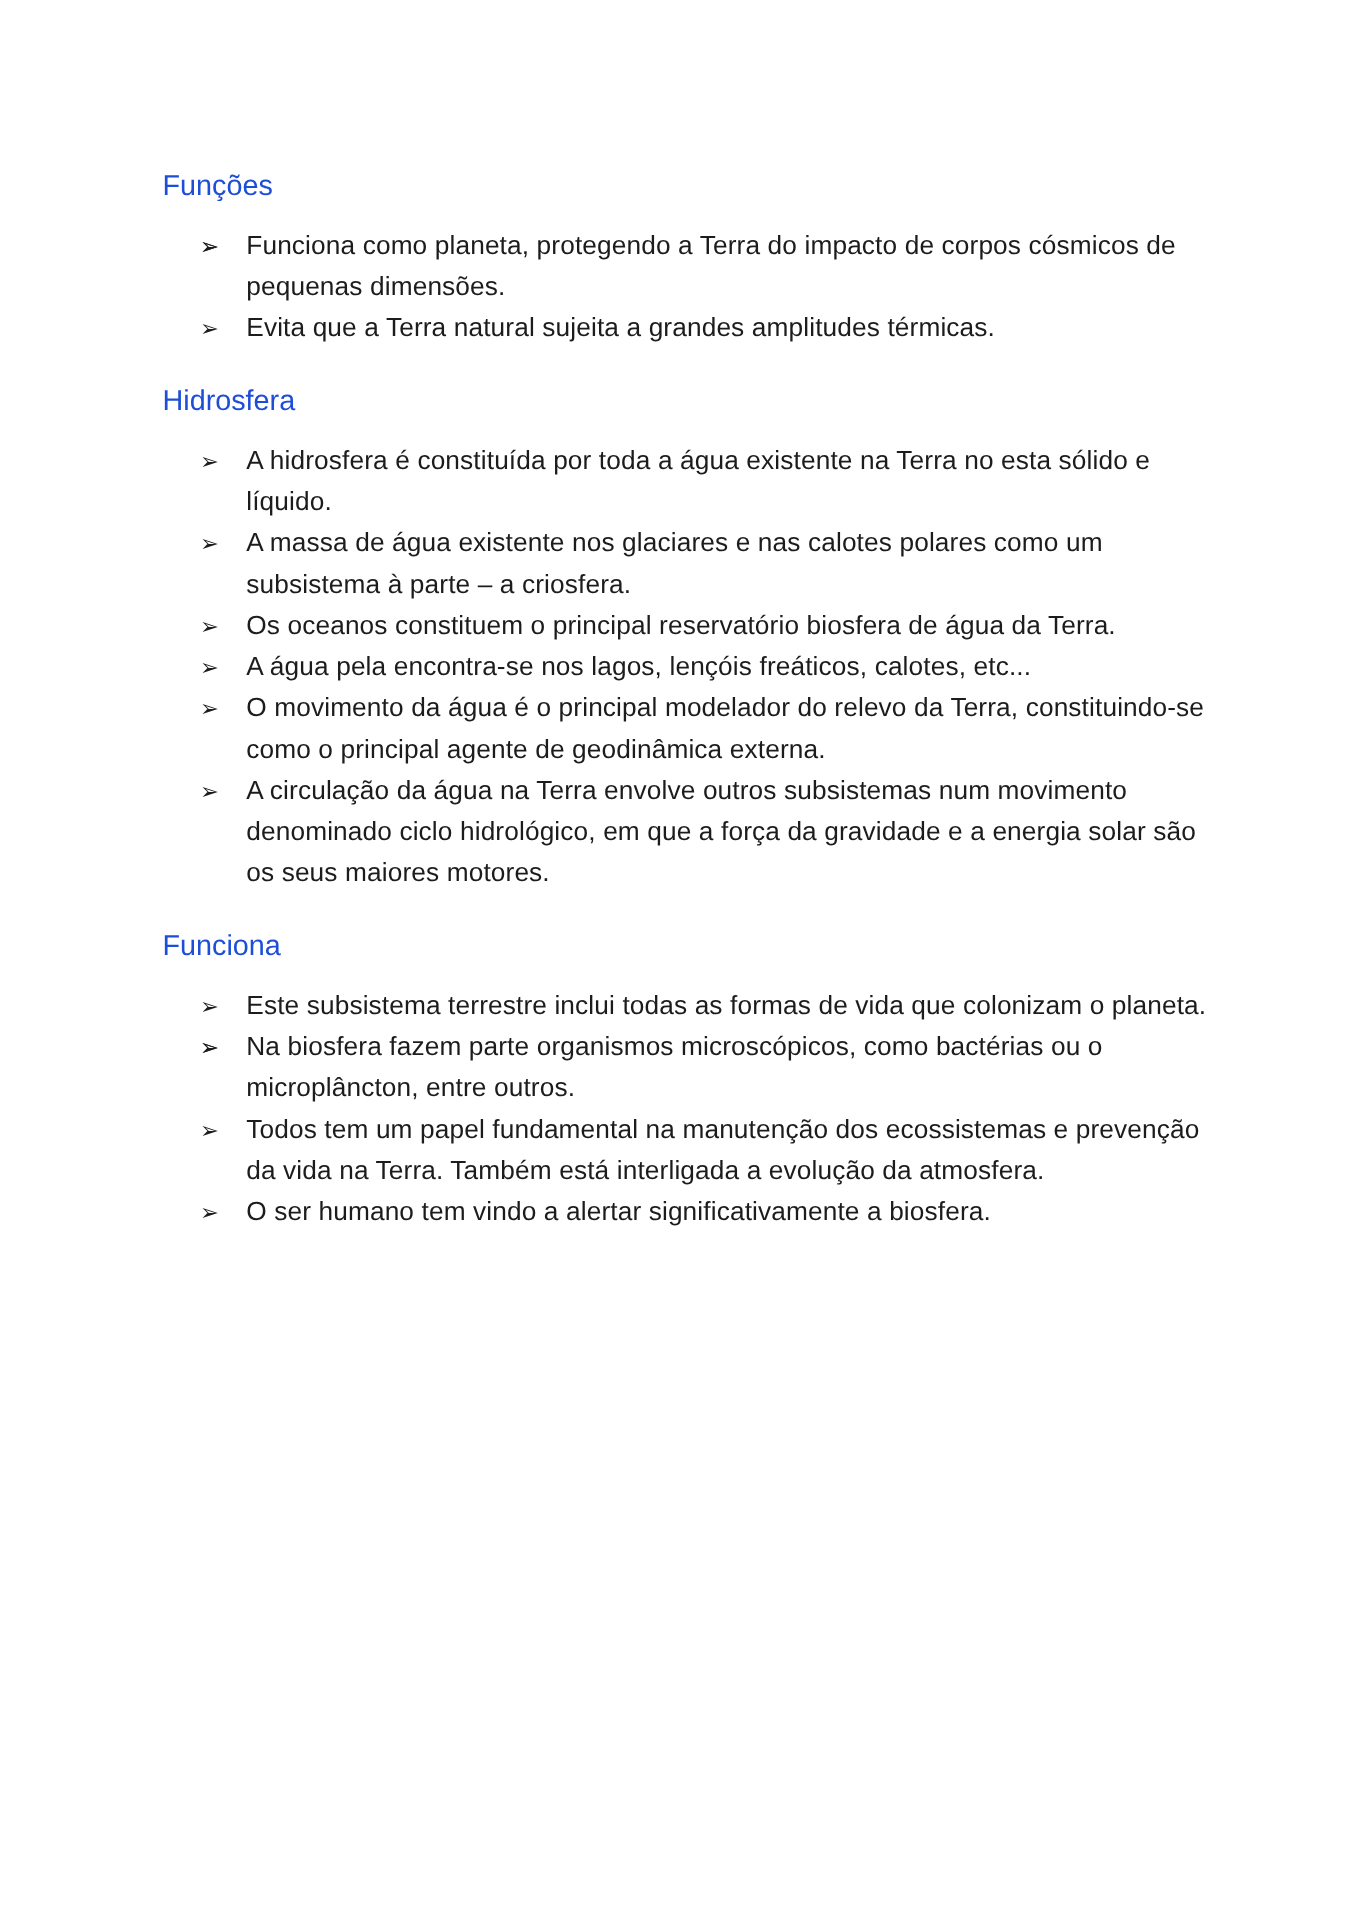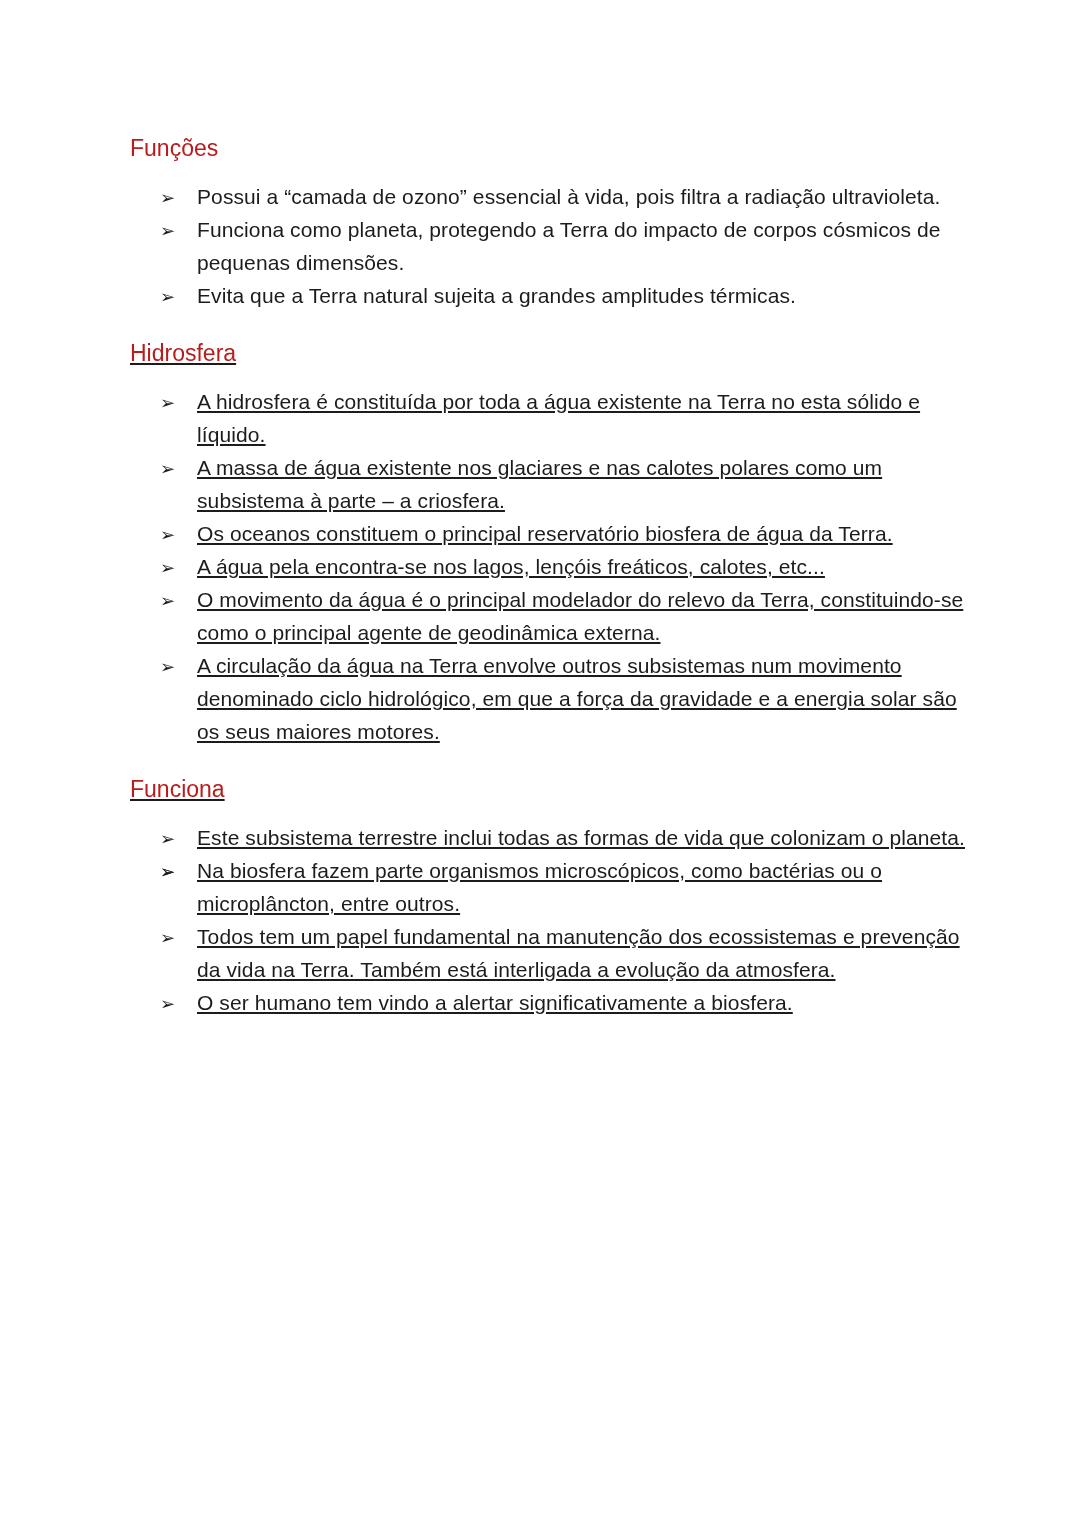--- a/index.html
+++ b/index.html
@@ -16,23 +16,23 @@
     overflow: hidden;
   }
   .page {
     box-sizing: border-box;
     width: 1080px;
     height: 1527px;
     padding: 133px 100px 0 130px;
     background: #ffffff;
   }
   .section { margin: 0; }
-  .section + .section { margin-top: 14px; text-decoration: underline; }
+  .section + .section { margin-top: 14px; }
   .heading {
-    color: #b91c1c;
+    color: #1d4ed8;
     font-size: 23px;
     line-height: 30px;
     font-weight: 400;
     margin: 26px 0 17px 0;
   }
   .section:first-child .heading { margin-top: 0; }
   ul.bullets {
     list-style: none;
     margin: 0;
     padding: 0 0 0 30px;
@@ -57,21 +57,20 @@
 </head>
 <body>
 
 <div class="page">
 
   <div class="section">
     <h2 class="heading">Funções</h2>
     <ul class="bullets">
       <li>
         <span class="bullet">➢</span>
-        <span>Possui a “camada de ozono” essencial à vida, pois filtra a radiação ultravioleta.</span>
       </li>
       <li>
         <span class="bullet">➢</span>
         <span>Funciona como planeta, protegendo a Terra do impacto de corpos cósmicos de pequenas dimensões.</span>
       </li>
       <li>
         <span class="bullet">➢</span>
         <span>Evita que a Terra natural sujeita a grandes amplitudes térmicas.</span>
       </li>
     </ul>

